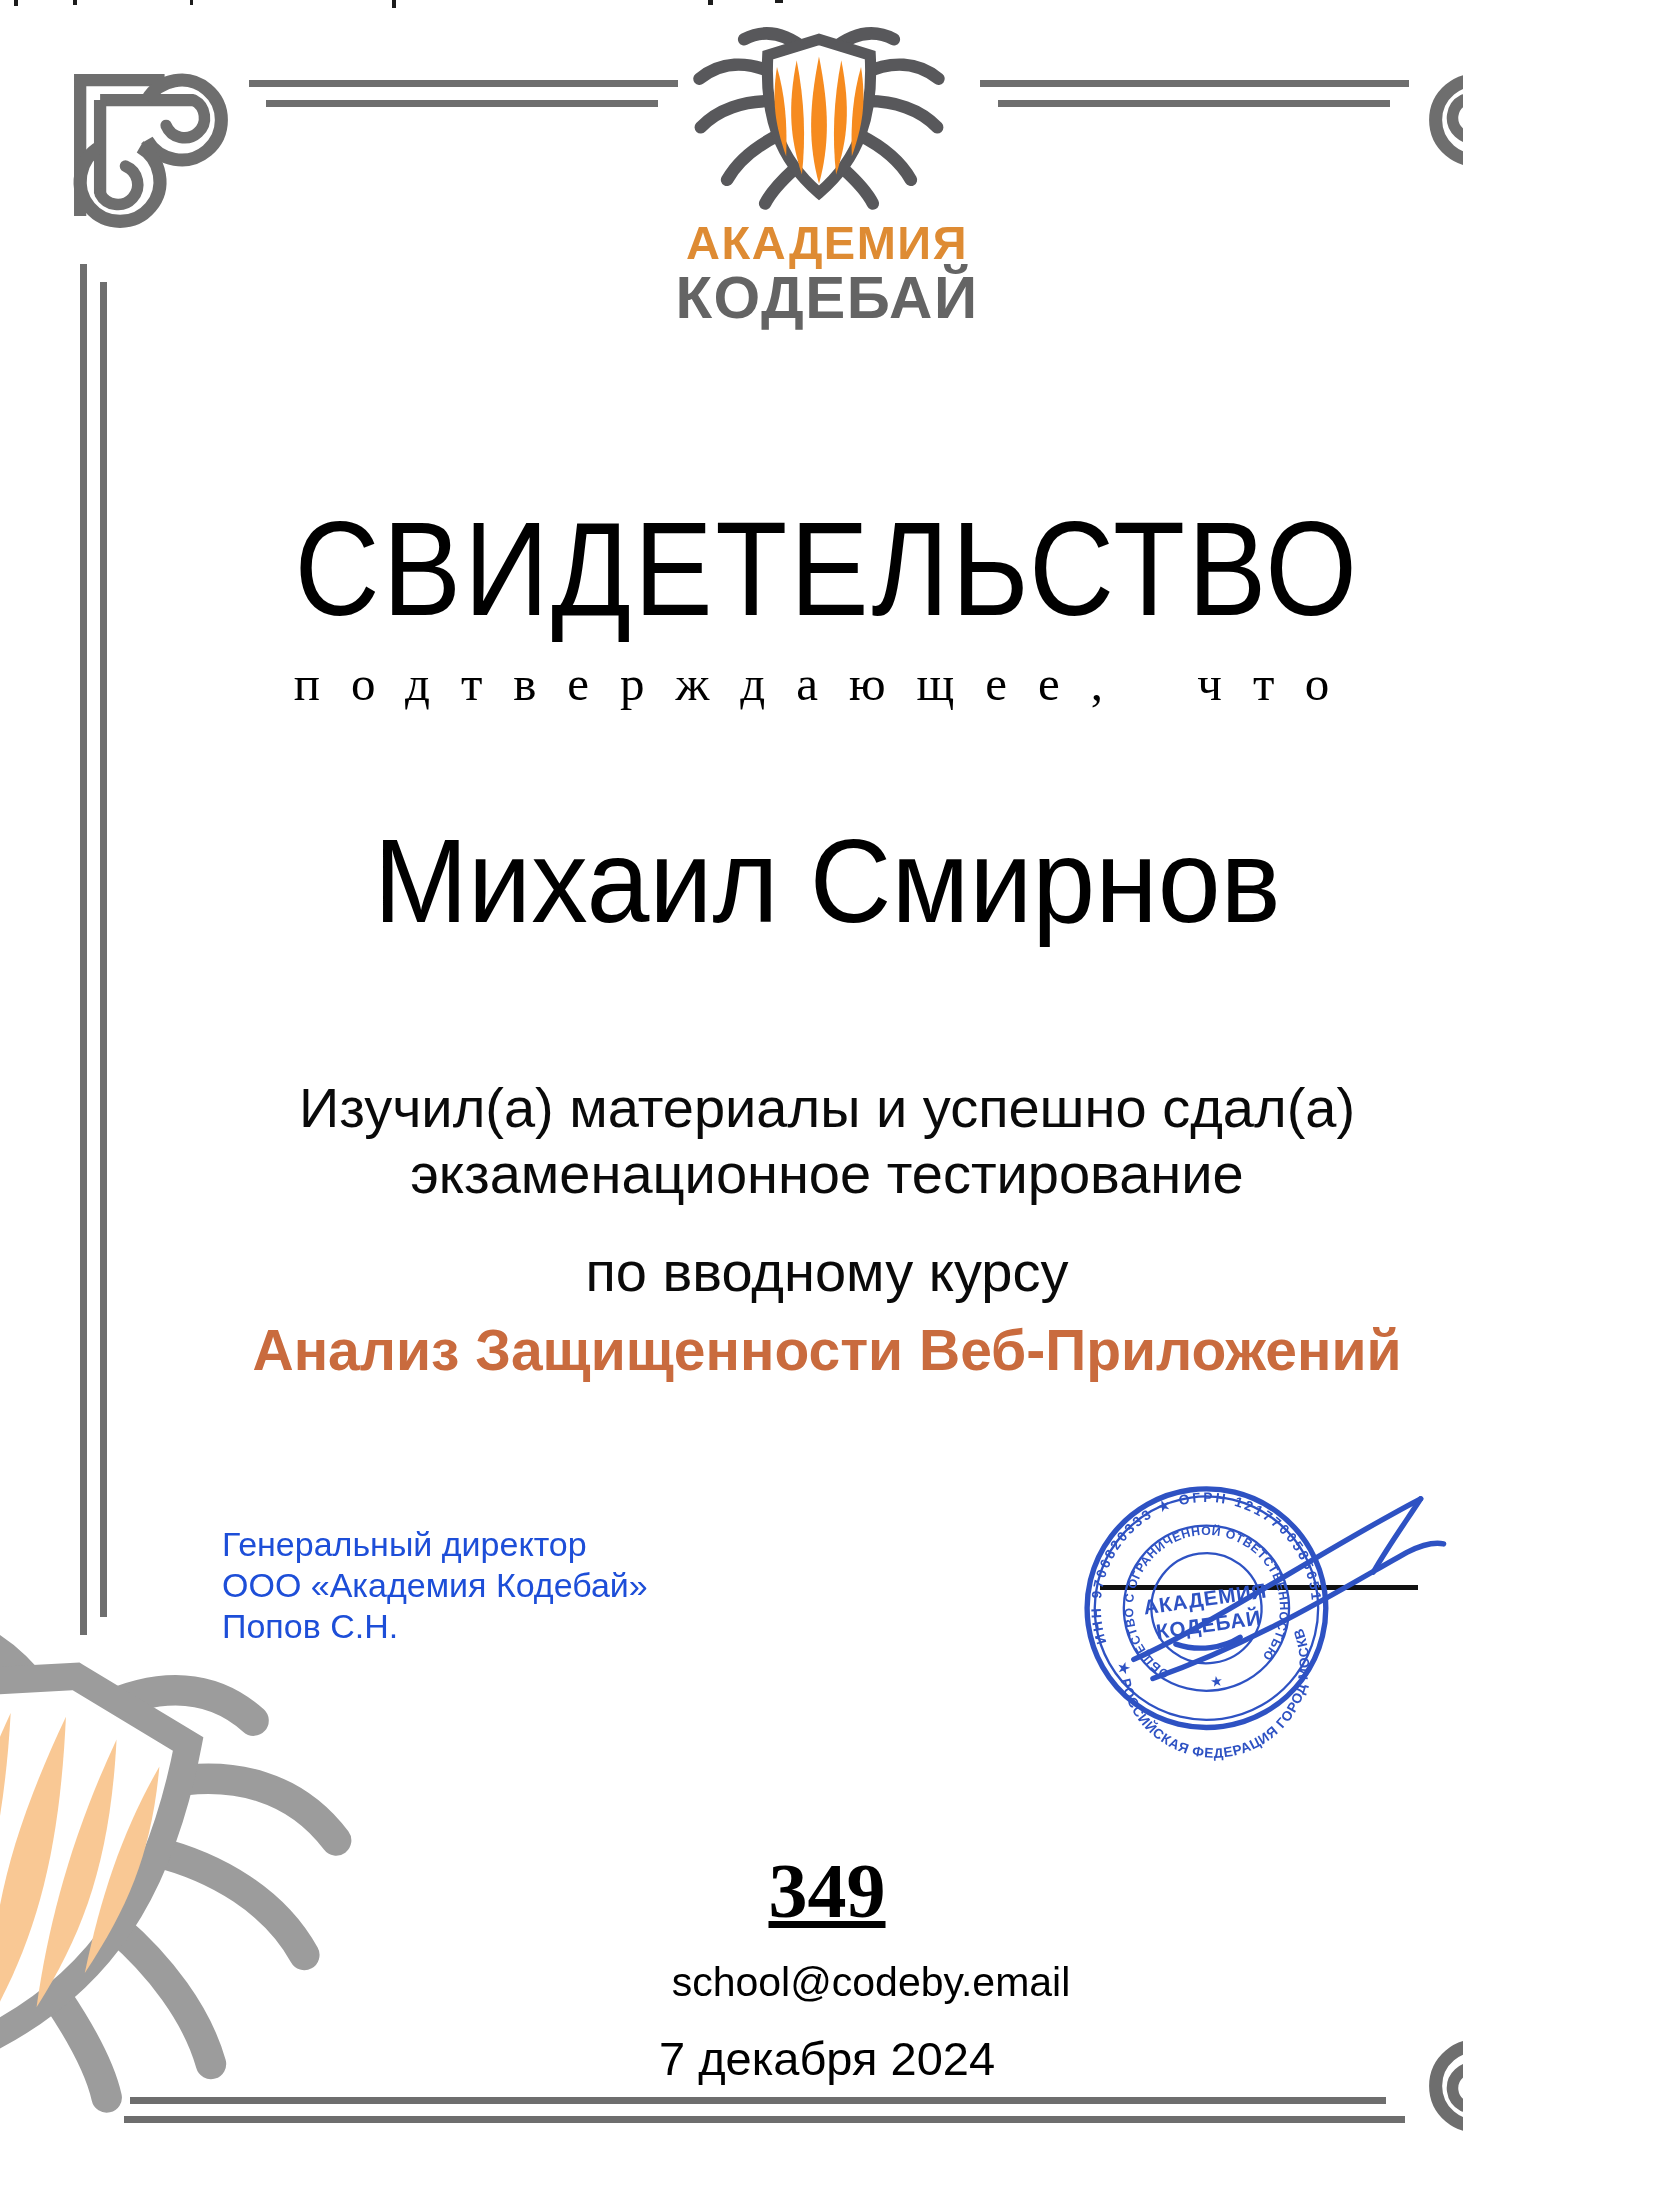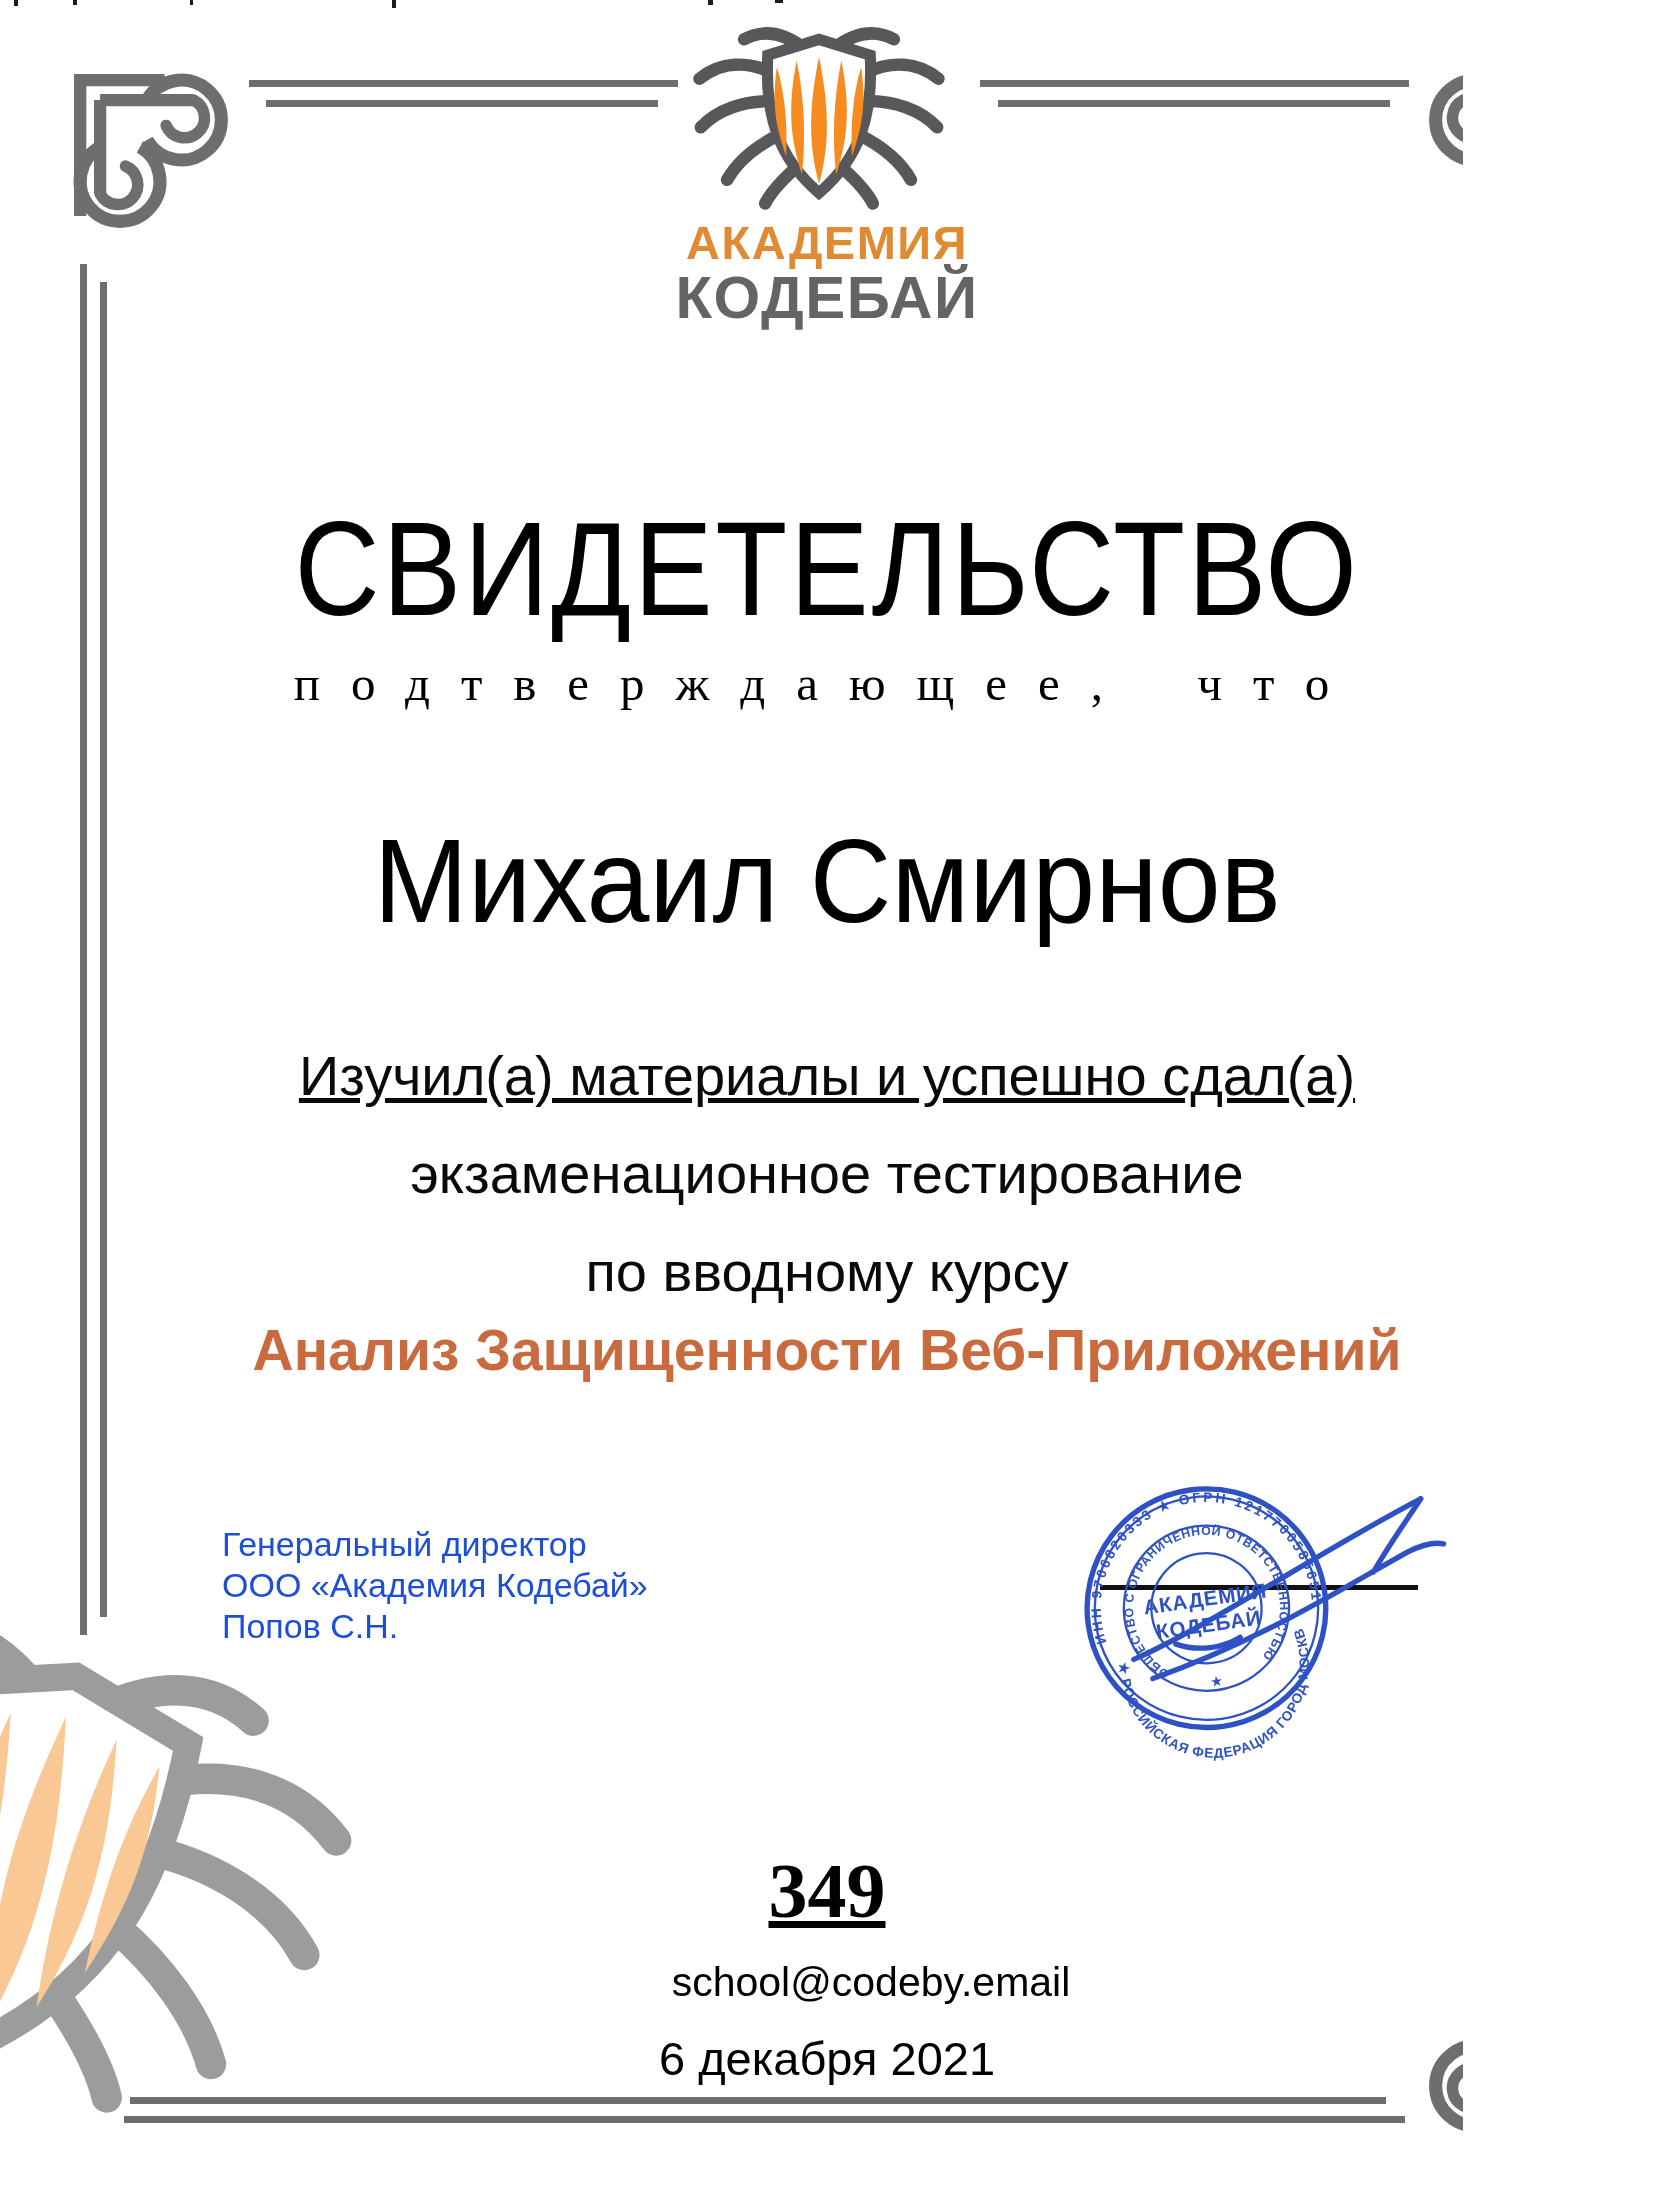--- a/index.html
+++ b/index.html
@@ -10,21 +10,21 @@
   .ornament{position:absolute;width:188px;height:188px;}
   .artifact{position:absolute;background:#1c1c1c;top:0;}
   #logo-academy{top:219px;font-size:47px;font-weight:bold;color:#DE8B33;letter-spacing:1.5px;}
   #logo-brand{top:268px;font-size:60px;font-weight:bold;color:#646464;letter-spacing:1.5px;}
   #cert-title{top:502px;font-size:134px;font-family:Liberation Sans, sans-serif;}
   #cert-title span{display:inline-block;transform:scaleX(0.88);transform-origin:center;letter-spacing:3.1px;}
   #cert-subtitle{top:659px;font-size:49px;font-family:"Liberation Serif",serif;letter-spacing:31px;word-spacing:20px;}
   #recipient{top:821px;font-size:119px;}
   #recipient span{display:inline-block;transform:scaleX(0.95);transform-origin:center;}
   .bodyline{font-size:56px;color:#0a0a0a;}
-  #body1{top:1048px;text-decoration:underline;} #body2{top:1146px;} #body3{top:1244px;}
+  #body1{top:1080px;} #body2{top:1146px;} #body3{top:1244px;}
   #course{top:1322px;font-size:57px;font-weight:bold;color:#C96B3E;}
   #director{position:absolute;left:222px;top:1524px;font-size:34px;line-height:41px;color:#1d4ed8;}
   #signature-line{position:absolute;left:1100px;top:1585px;width:318px;height:4.6px;background:#111;}
   #stamp-wrap{position:absolute;left:1061px;top:1459px;width:398px;height:306px;}
   #cert-number{top:1852px;font-size:78px;font-family:"Liberation Serif",serif;font-weight:bold;text-decoration:underline;}
   #cert-email{top:1962px;font-size:41px;margin-left:44px;}
   #cert-date{top:2035px;font-size:47px;}
   #header-bug{position:absolute;left:681px;top:17px;width:276px;height:197px;
       --bug-gray:#58585B;--bug-orange:#F68B1F;}
   #watermark-bug{position:absolute;left:-306px;top:1616px;width:674px;height:482px;
@@ -155,16 +155,16 @@
     <g fill="none" stroke="#2E52C3" stroke-width="7" stroke-linecap="round">
       <path d="M 95,262 C 200,215 340,120 470,52"></path>
       <path d="M 470,52 C 452,80 430,110 408,148"></path>
       <path d="M 120,287 C 260,238 380,162 452,122 C 468,114 486,108 500,111"></path>
       <path d="M 150,242 C 180,252 212,247 234,233"></path>
     </g>
   </svg>
 
   <div id="cert-number" class="ctext">349</div>
   <div id="cert-email" class="ctext">school@codeby.email</div>
-  <div id="cert-date" class="ctext">6 декабря 2021</div>
+  <div id="cert-date" class="ctext">7 декабря 2024</div>
 
 </div>
 
 
 </body></html>

